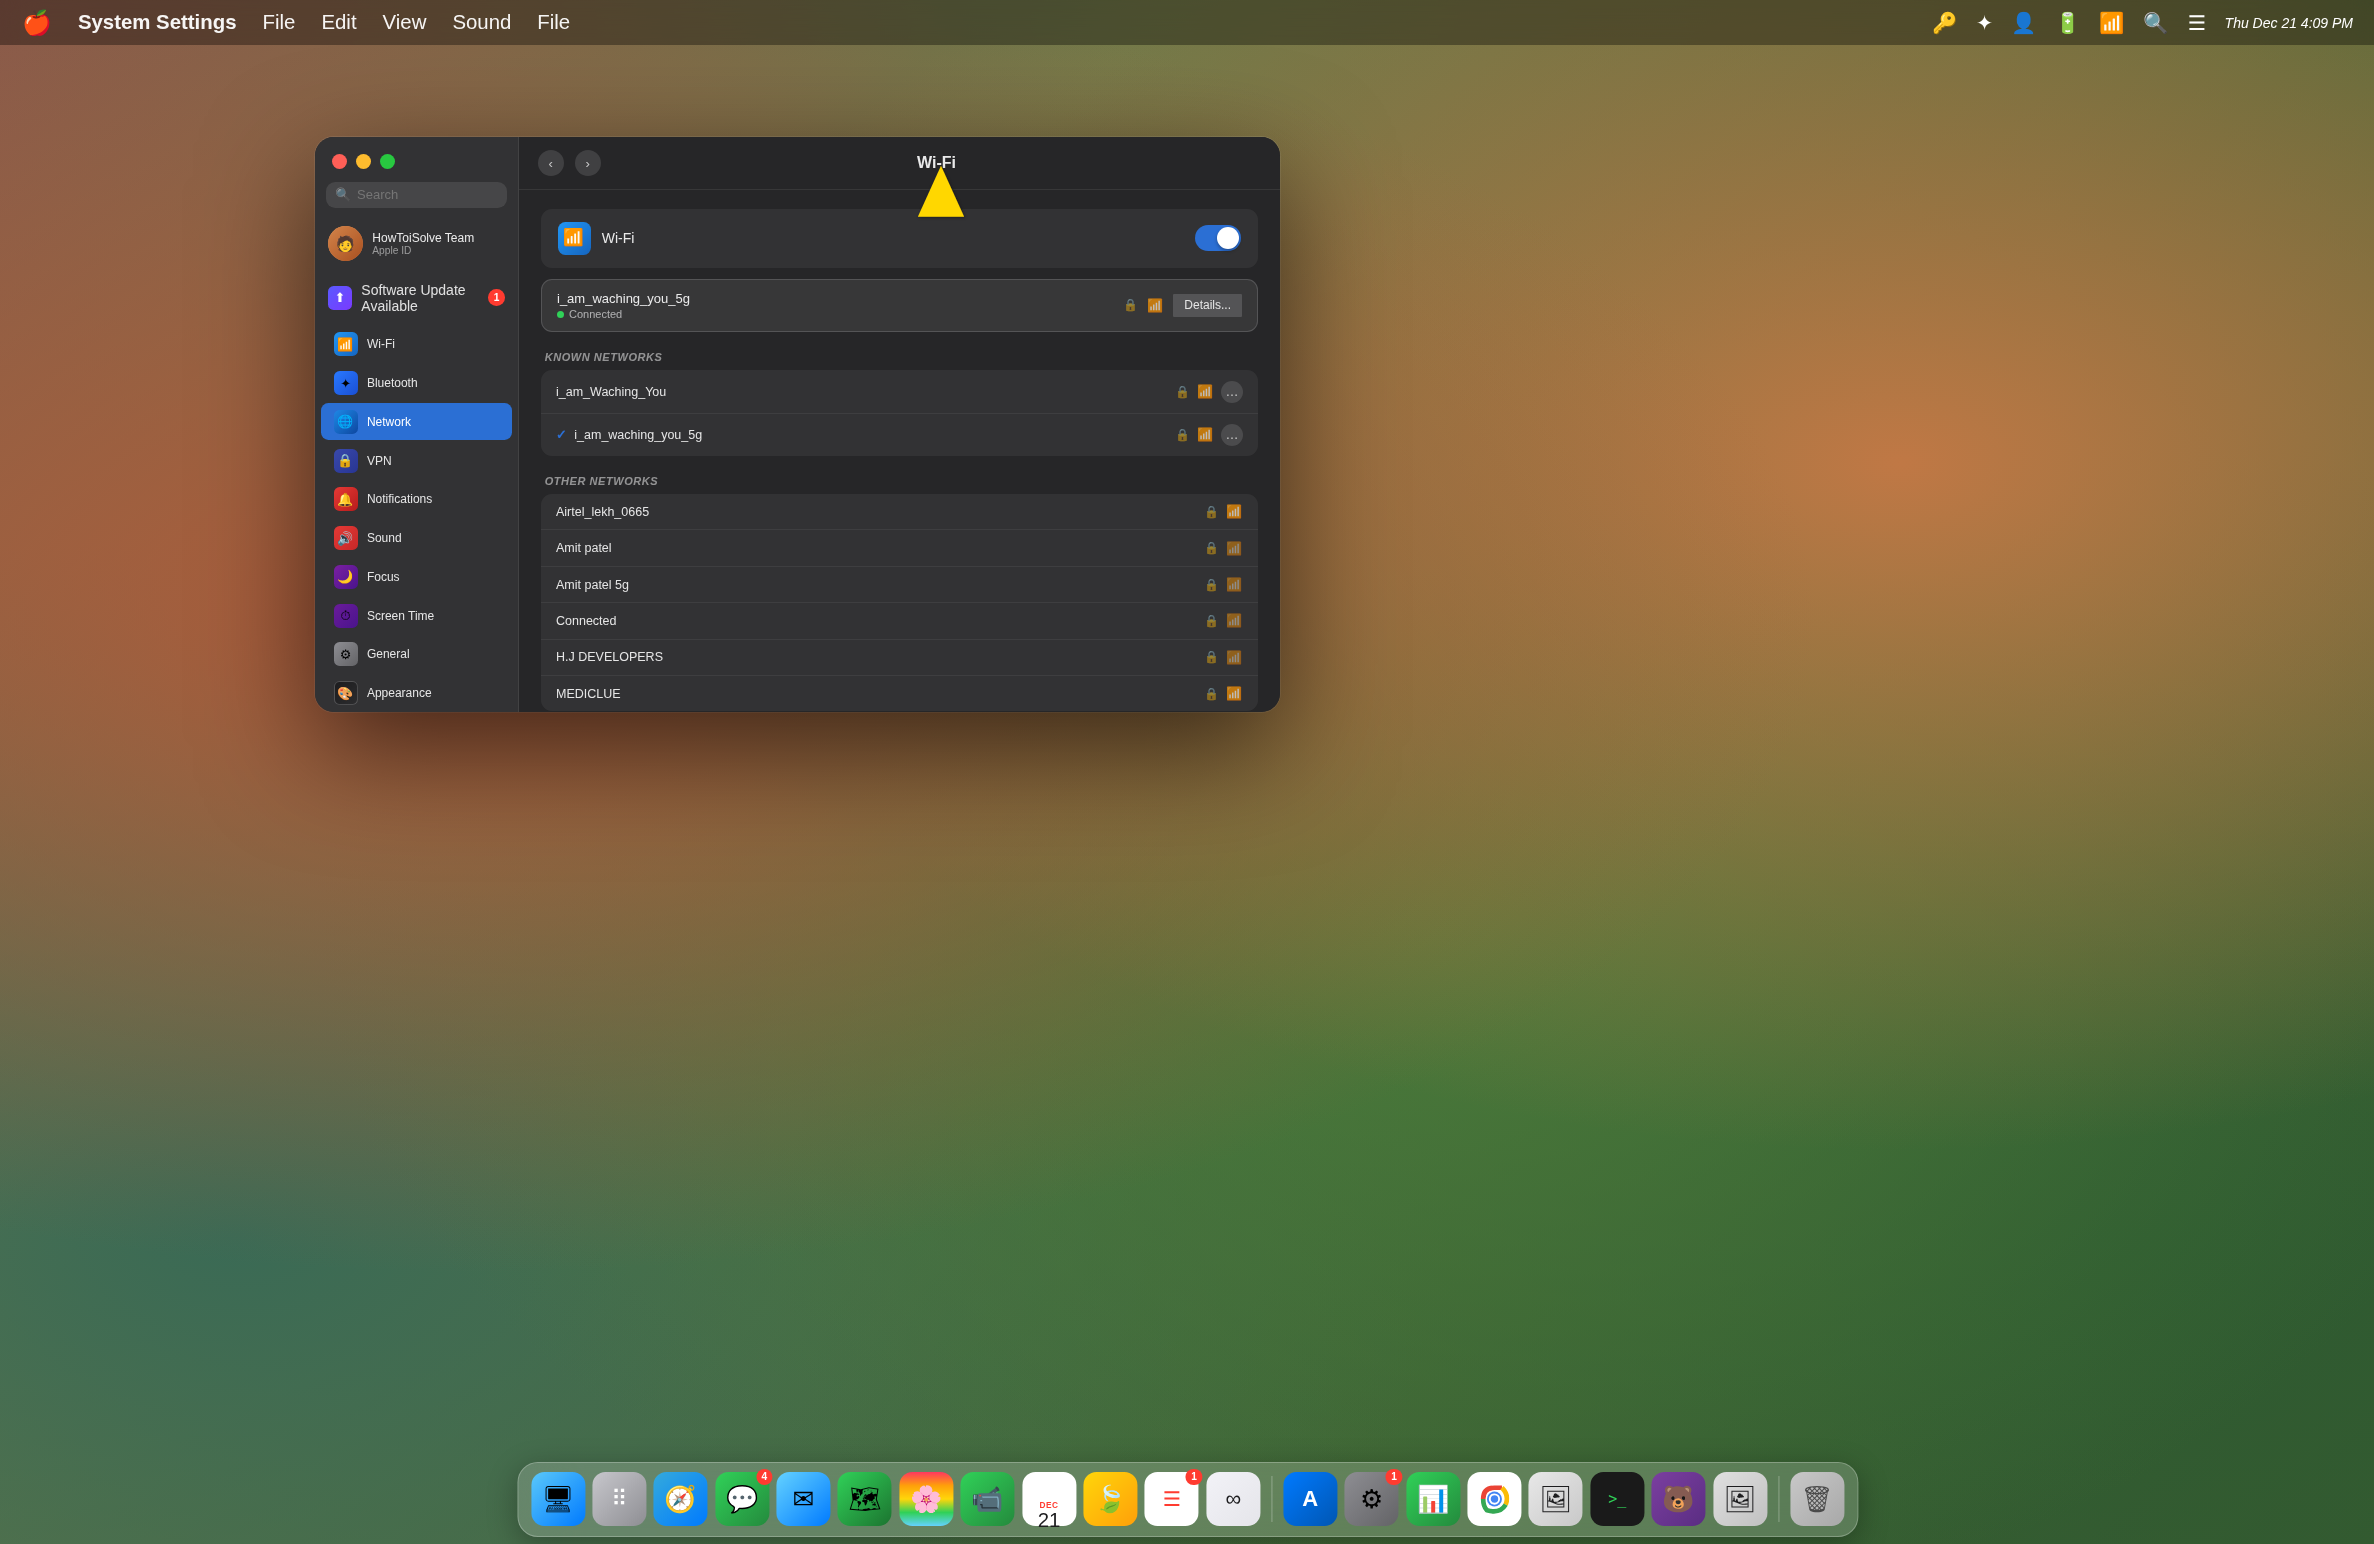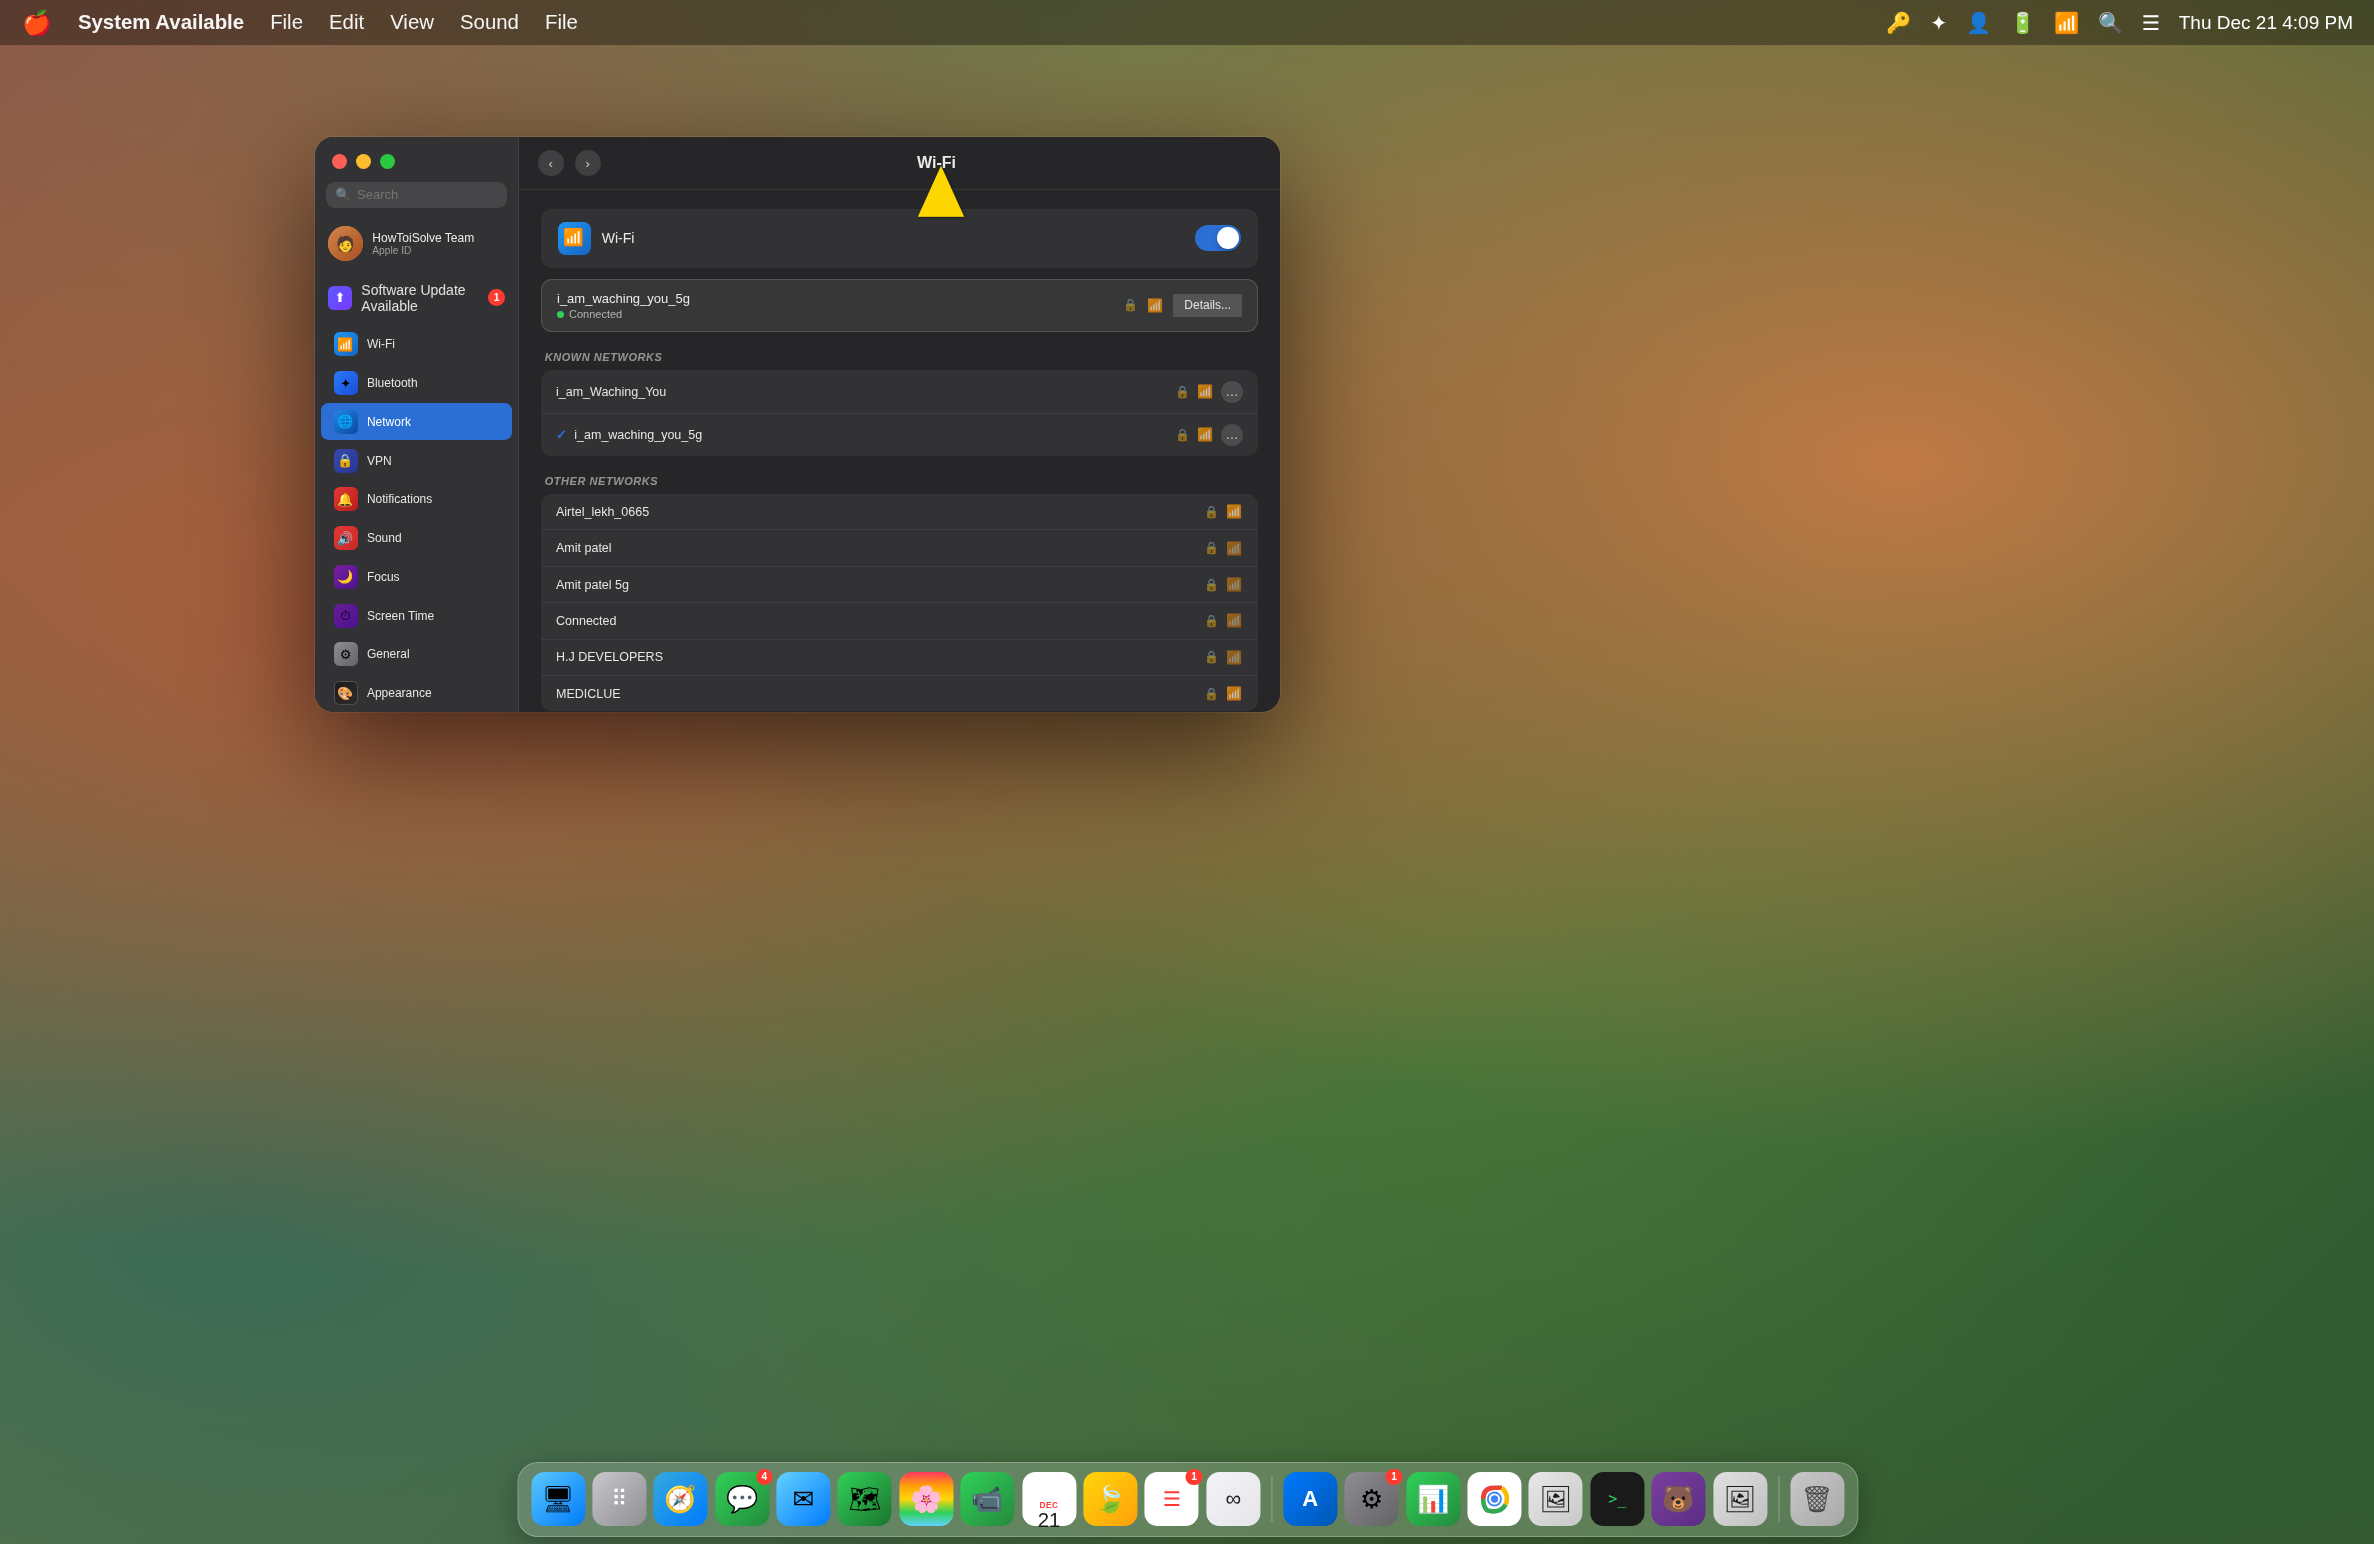--- a/index.html
+++ b/index.html
@@ -552,36 +552,36 @@
     .signal-medium { opacity: 0.65; }
   </style>
 </head>
 <body>
 
 <div class="desktop-bg"></div>
 
 <div class="menubar">
   <div class="menubar-left">
     <span class="menubar-apple">🍎</span>
-    <span class="menubar-item bold">System Available</span>
+    <span class="menubar-item bold">System Settings</span>
     <span class="menubar-item">File</span>
     <span class="menubar-item">Edit</span>
     <span class="menubar-item">View</span>
     <span class="menubar-item">Sound</span>
     <span class="menubar-item">File</span>
   </div>
   <div class="menubar-right">
     <span>🔑</span>
     <span>✦</span>
     <span>👤</span>
     <span>🔋</span>
     <span>📶</span>
     <span>🔍</span>
     <span>☰</span>
-    <span style="font-size:19px;font-weight:500;">Thu Dec 21  4:09 PM</span>
+    <span style="font-size:14px;font-weight:500;font-style:italic;">Thu Dec 21  4:09 PM</span>
   </div>
 </div>
 
 <div class="window">
 
   <div class="sidebar">
 
     <div class="traffic-lights">
       <div class="traffic-light tl-red"></div>
       <div class="traffic-light tl-yellow"></div>

